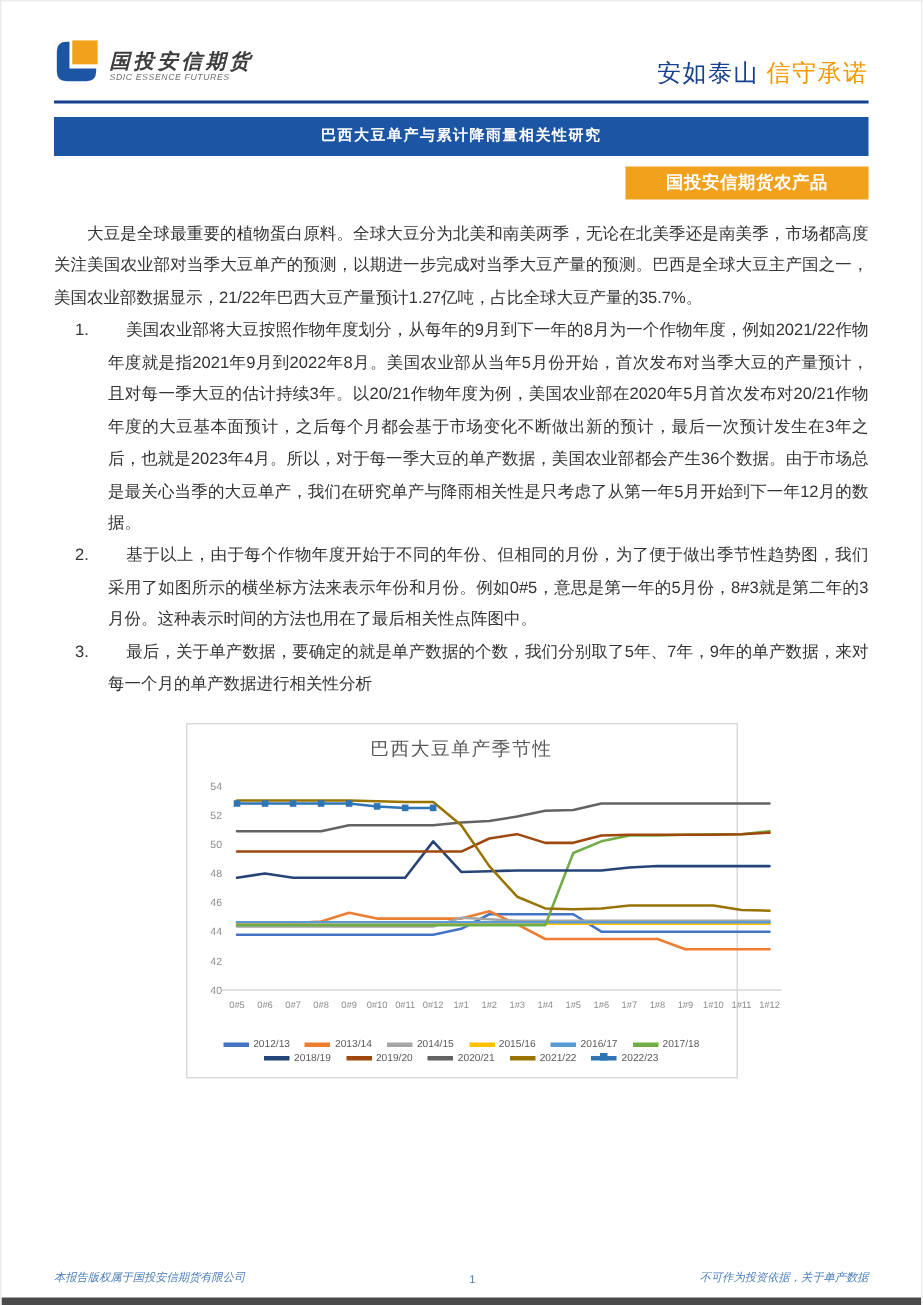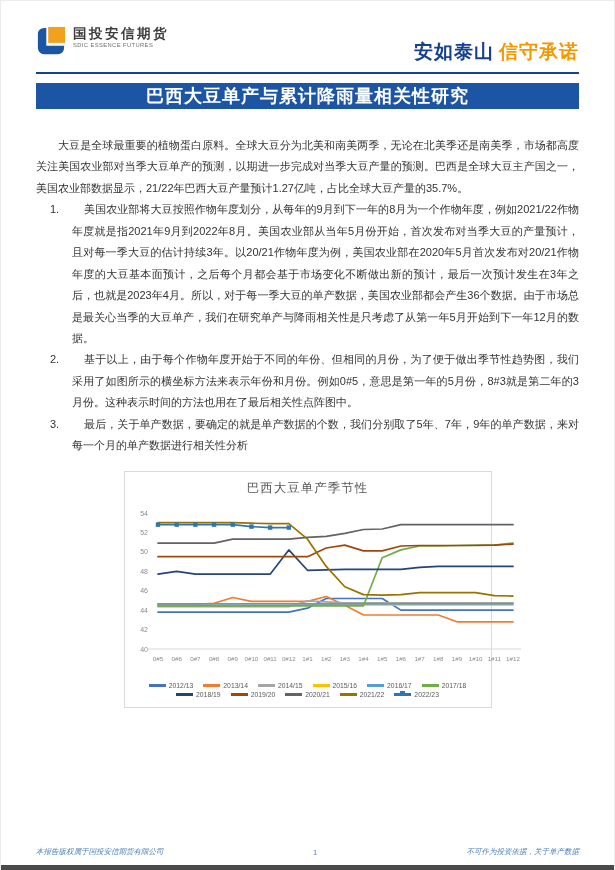--- a/index.html
+++ b/index.html
@@ -7,43 +7,43 @@
   body { font-family:"Liberation Sans","DejaVu Sans",sans-serif; }
   .page {
     position:relative; width:615px; height:870px; margin:0 auto;
     background:#ffffff; overflow:hidden;
     border-left:1px solid #ececec; border-top:1px solid #ececec; border-right:1px solid #ececec;
   }
   .content { margin:0 35px; }
 
   
   .header { display:flex; justify-content:space-between; align-items:flex-start; padding-top:25px; }
-  .logo-wrap { display:flex; align-items:flex-start; }
+  .logo-wrap { display:flex; align-items:flex-end;font-style:italic; }
   .logo-mark { width:30px; height:30px; }
   .logo-text { margin-left:7px; }
   .logo-cn { font-size:13.5px; color:#3d3d3d; font-weight:600; letter-spacing:2.5px; line-height:15px; }
   .logo-en { font-size:5.8px; color:#6f6f6f; letter-spacing:0.4px; line-height:8px; }
-  .slogan { margin-top:13px; font-size:19px; font-weight:bold; letter-spacing:1px; white-space:nowrap;text-align:center; }
+  .slogan { margin-top:13px; font-size:16px; font-weight:normal; letter-spacing:1px; white-space:nowrap;text-align:center; }
   .slogan .s1 { color:#17418F; }
   .slogan .s2 { color:#F39800; margin-left:5px; }
   .header-rule { border-bottom:2px solid #17418F; margin-top:7px; }
 
   
   .title-banner {
     margin-top:9px; height:26px; line-height:26px; background:#1D55A5;
-    color:#ffffff; font-weight:bold; font-size:18px; text-align:center; letter-spacing:1px;
+    color:#ffffff; font-weight:bold; font-size:10px; text-align:center; letter-spacing:1px;
   }
   .sub-banner-row { display:flex; justify-content:flex-end; margin-top:7px; }
   .sub-banner {
     width:162px; height:22px; line-height:22px; background:#F2A11C;
     color:#ffffff; font-weight:bold; font-size:11.5px; text-align:center; letter-spacing:0.5px;
   }
 
   
-  .body-text { margin-top:26px; font-size:11px; line-height:1.95; color:#333333; text-align:justify; }
+  .body-text { margin-top:13px; font-size:11px; line-height:1.95; color:#333333; text-align:justify; }
   .body-text p { text-indent:2em; }
   .num-list { margin-top:0; }
   .num-item { display:flex; padding-left:14px; }
   .num-item .num { width:22px; flex:0 0 22px; color:#333; }
   .num-item .itxt { flex:1; text-indent:1.1em; }
 
   
   .chart-box {
     width:368px; margin:14px auto 0 auto; border:1px solid #d9d9d9; background:#ffffff;
     padding:6px 0 8px 0;
@@ -85,20 +85,23 @@
           <div class="logo-en">SDIC ESSENCE FUTURES</div>
         </div>
       </div>
       <div class="slogan">
         <span class="s1">安如泰山</span><span class="s2">信守承诺</span>
       </div>
     </div>
     <div class="header-rule"></div>
 
     <div class="title-banner">巴西大豆单产与累计降雨量相关性研究</div>
+    <div class="sub-banner-row">
+      <div class="sub-banner">国投安信期货农产品</div>
+    </div>
 
     <div class="body-text">
       <p>大豆是全球最重要的植物蛋白原料。全球大豆分为北美和南美两季，无论在北美季还是南美季，市场都高度关注美国农业部对当季大豆单产的预测，以期进一步完成对当季大豆产量的预测。巴西是全球大豆主产国之一，美国农业部数据显示，21/22年巴西大豆产量预计1.27亿吨，占比全球大豆产量的35.7%。</p>
       <div class="num-list">
         <div class="num-item">
           <span class="num">1.</span>
           <span class="itxt">美国农业部将大豆按照作物年度划分，从每年的9月到下一年的8月为一个作物年度，例如2021/22作物年度就是指2021年9月到2022年8月。美国农业部从当年5月份开始，首次发布对当季大豆的产量预计，且对每一季大豆的估计持续3年。以20/21作物年度为例，美国农业部在2020年5月首次发布对20/21作物年度的大豆基本面预计，之后每个月都会基于市场变化不断做出新的预计，最后一次预计发生在3年之后，也就是2023年4月。所以，对于每一季大豆的单产数据，美国农业部都会产生36个数据。由于市场总是最关心当季的大豆单产，我们在研究单产与降雨相关性是只考虑了从第一年5月开始到下一年12月的数据。</span>
         </div>
         <div class="num-item">
           <span class="num">2.</span>

